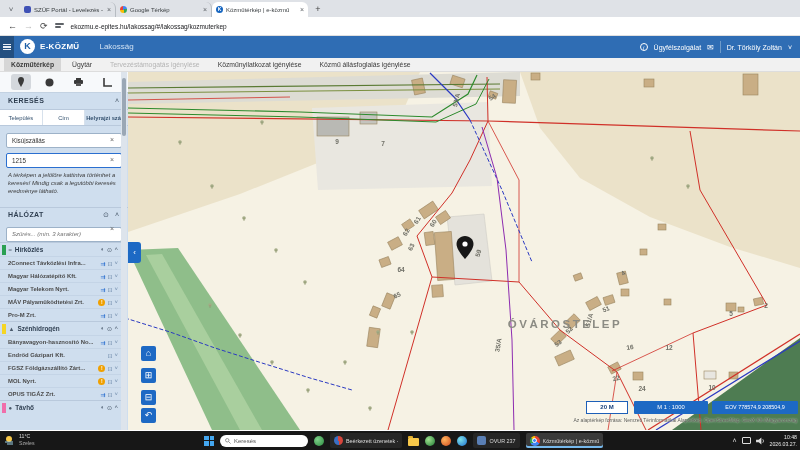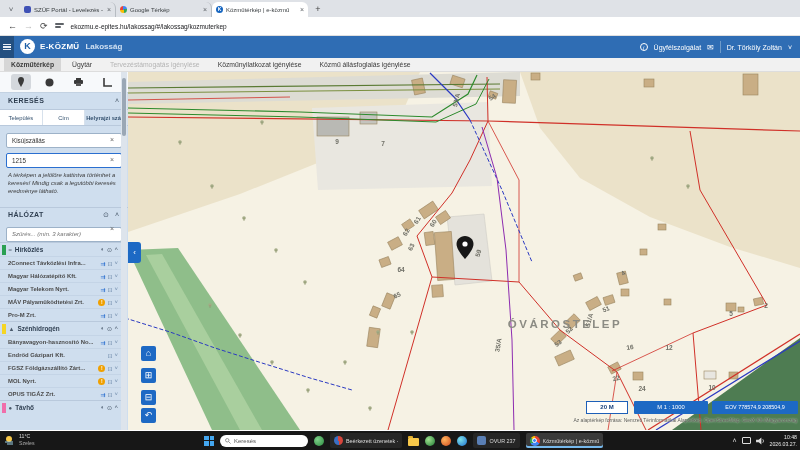--- a/index.html
+++ b/index.html
@@ -27,21 +27,21 @@
   .siteinfo i:nth-child(2){width:6px;}
   #urltext{font-size:6.5px;color:#202124;}
 
   
   #appheader{position:absolute;left:0;top:36px;width:800px;height:22px;background:#2f6db4;color:#fff;}
   #hamb{position:absolute;left:0;top:0;width:14px;height:22px;background:#234f80;display:flex;flex-direction:column;justify-content:center;gap:1.5px;padding:0 3px;}
   #hamb i{display:block;height:1.3px;background:#e8eef6;}
   #logo{position:absolute;left:20px;top:3px;width:15px;height:15px;border-radius:50%;background:#fff;color:#1d5fa7;font-weight:bold;font-size:9px;text-align:center;line-height:15px;}
   #brand{position:absolute;left:40px;top:6px;font-size:8px;}
   #brand b{letter-spacing:.3px;}
-  #brand span{color:#cfe0f2;margin-left:6px;font-weight:bold;text-align:right;}
+  #brand span{color:#cfe0f2;margin-left:20px;font-weight:normal;text-align:right;}
   #hdr-right{position:absolute;right:8px;top:0;height:22px;display:flex;align-items:center;gap:6px;font-size:7px;}
   .infocirc{width:8px;height:8px;border:1px solid #fff;border-radius:50%;font-size:5.5px;text-align:center;line-height:8px;font-style:italic;}
   .hdrsep{width:1px;height:12px;background:#6f9bc9;}
   .env{font-size:8px;}
   .chev{font-size:7px;}
 
   
   #navbar{position:absolute;left:0;top:58px;width:800px;height:14px;background:#f1f1f1;border-bottom:1px solid #ddd;display:flex;align-items:stretch;gap:4px;padding-left:4px;}
   .navtab{font-size:6.8px;color:#3c3c3c;padding:0 7px;display:flex;align-items:center;}
   .navtab.active{background:#d6d6d6;font-weight:bold;}

